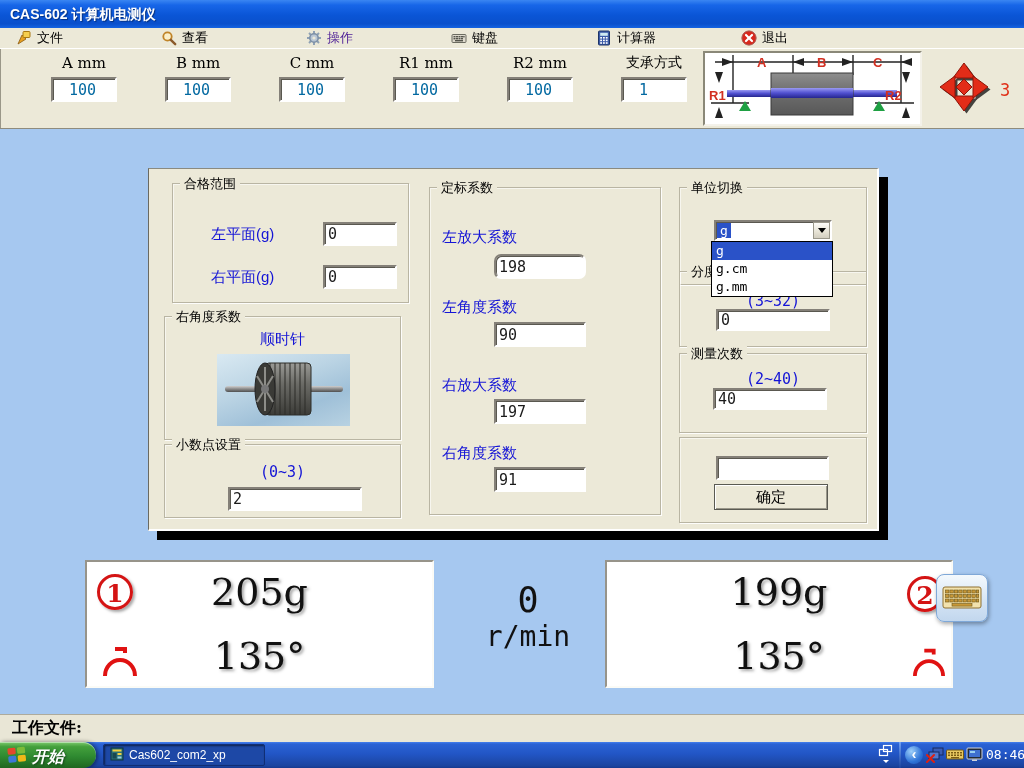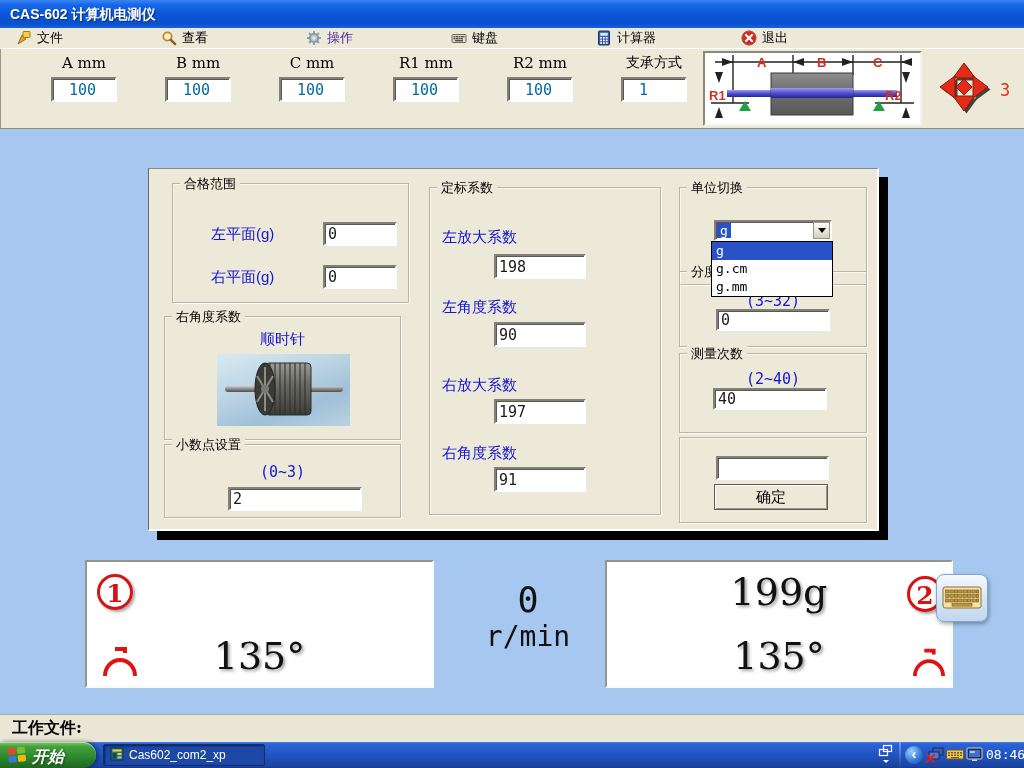--- a/index.html
+++ b/index.html
@@ -363,21 +363,21 @@
 
     <div class="group g-dec">
       <span class="gtitle">小数点设置</span>
       <div class="hint" style="top:18px">(0~3)</div>
       <input class="sunken dinput abs" style="left: 63px; top: 42px; width: 134px; height: 24px;" value="2">
     </div>
 
     <div class="group g-cal">
       <span class="gtitle">定标系数</span>
       <span class="abs bluelab" style="left:12px;top:40px">左放大系数</span>
-      <input class="sunken dinput abs" style="left: 64px; top: 66px; width: 92px; height: 25px;" value="198">
+      <input class="sunken dinput abs" style="left: 64px; top: 66px; width: 92px; height: 25px; border-radius: 7px;" value="198">
       <span class="abs bluelab" style="left:12px;top:110px">左角度系数</span>
       <input class="sunken dinput abs" style="left: 64px; top: 134px; width: 92px; height: 25px;" value="90">
       <span class="abs bluelab" style="left:12px;top:188px">右放大系数</span>
       <input class="sunken dinput abs" style="left: 64px; top: 211px; width: 92px; height: 25px;" value="197">
       <span class="abs bluelab" style="left:12px;top:256px">右角度系数</span>
       <input class="sunken dinput abs" style="left: 64px; top: 279px; width: 92px; height: 25px;" value="91">
     </div>
 
     <div class="group g-unit">
       <span class="gtitle">单位切换</span>
@@ -409,20 +409,21 @@
 
     <div class="ulist">
       <div class="opt sel">g</div>
       <div class="opt">g.cm</div>
       <div class="opt">g.mm</div>
     </div>
   </div>
 
   <div class="panel p-left">
     <div class="cbadge" style="left:10px;top:12px">1</div>
+    <div class="bigtxt amt">205g</div>
     <div class="abs" style="left:14px;top:82px">
       <svg width="38" height="34" viewBox="0 0 38 34">
         <path d="M4 32 A15 16 0 0 1 34 32" fill="none" stroke="#E01212" stroke-width="4"></path>
         <path d="M14 5 h10 v4" fill="none" stroke="#E01212" stroke-width="4"></path>
       </svg>
     </div>
     <div class="bigtxt ang">135°</div>
   </div>
 
   <div class="speedbox">

